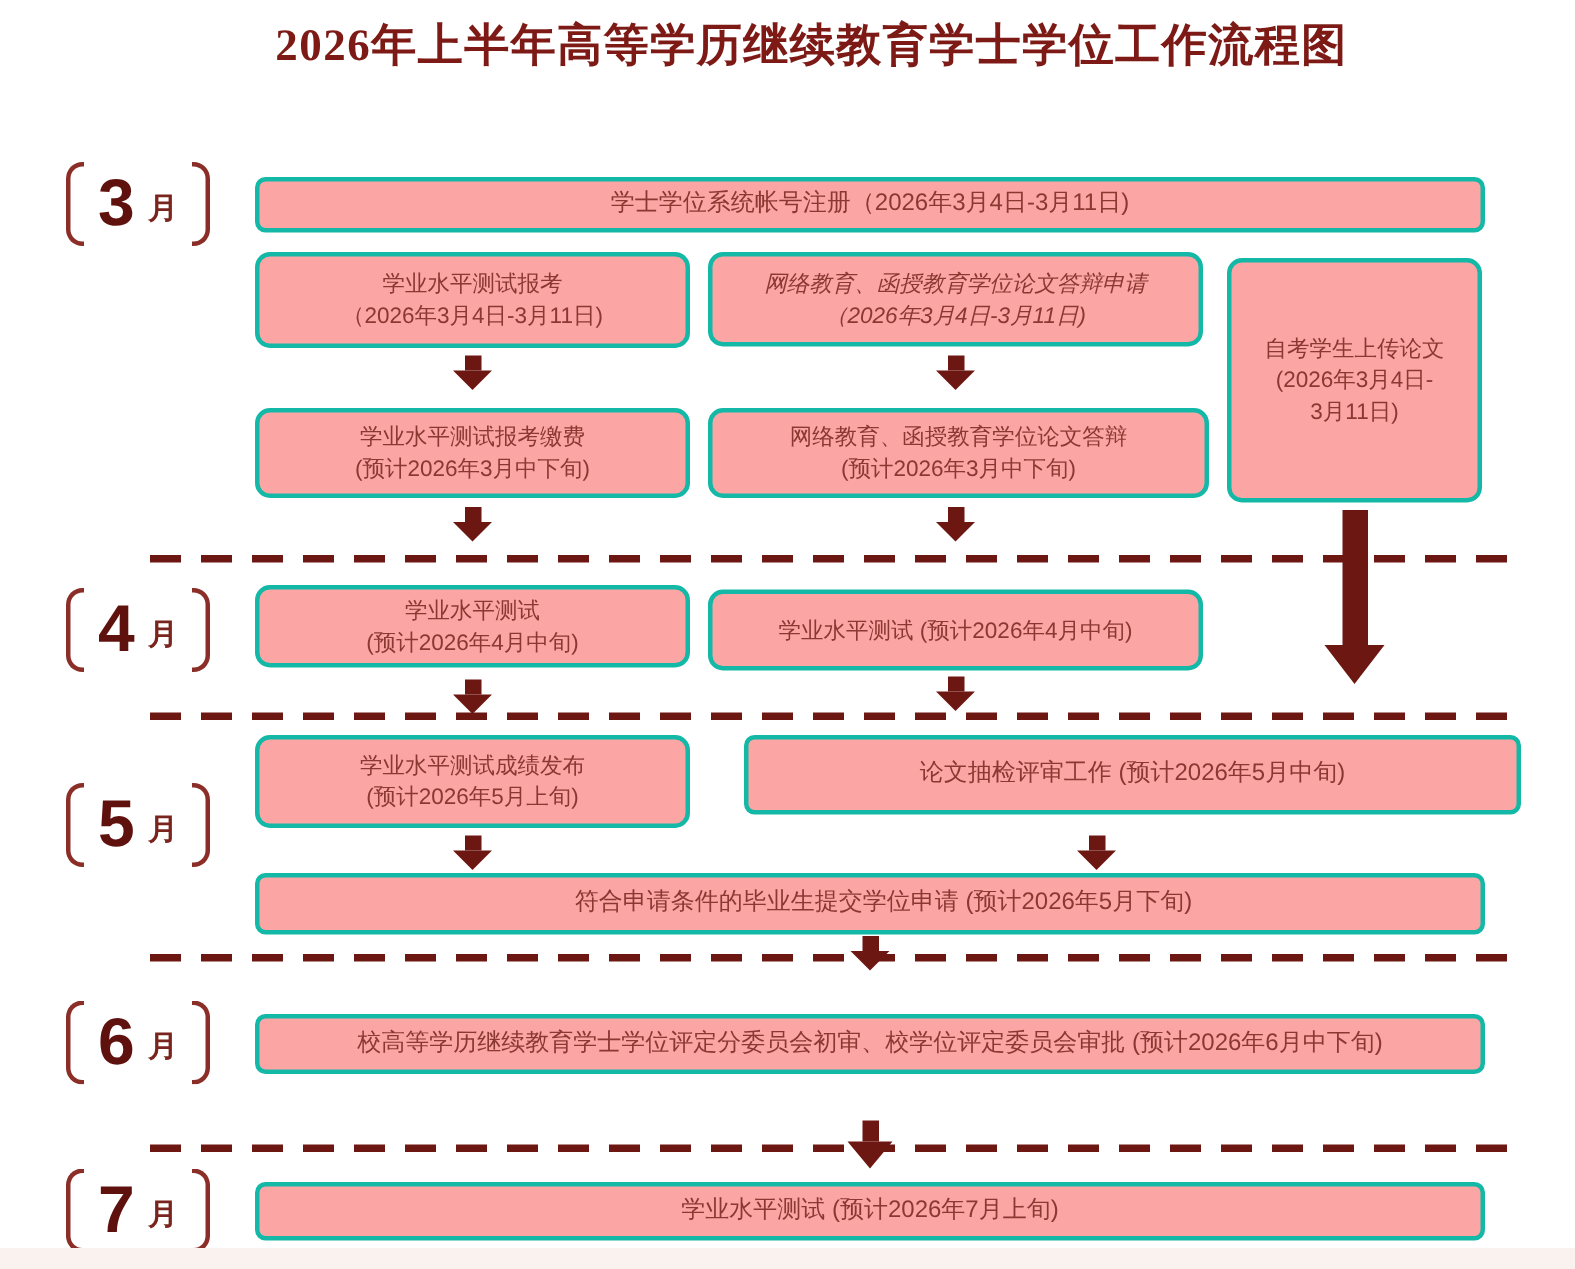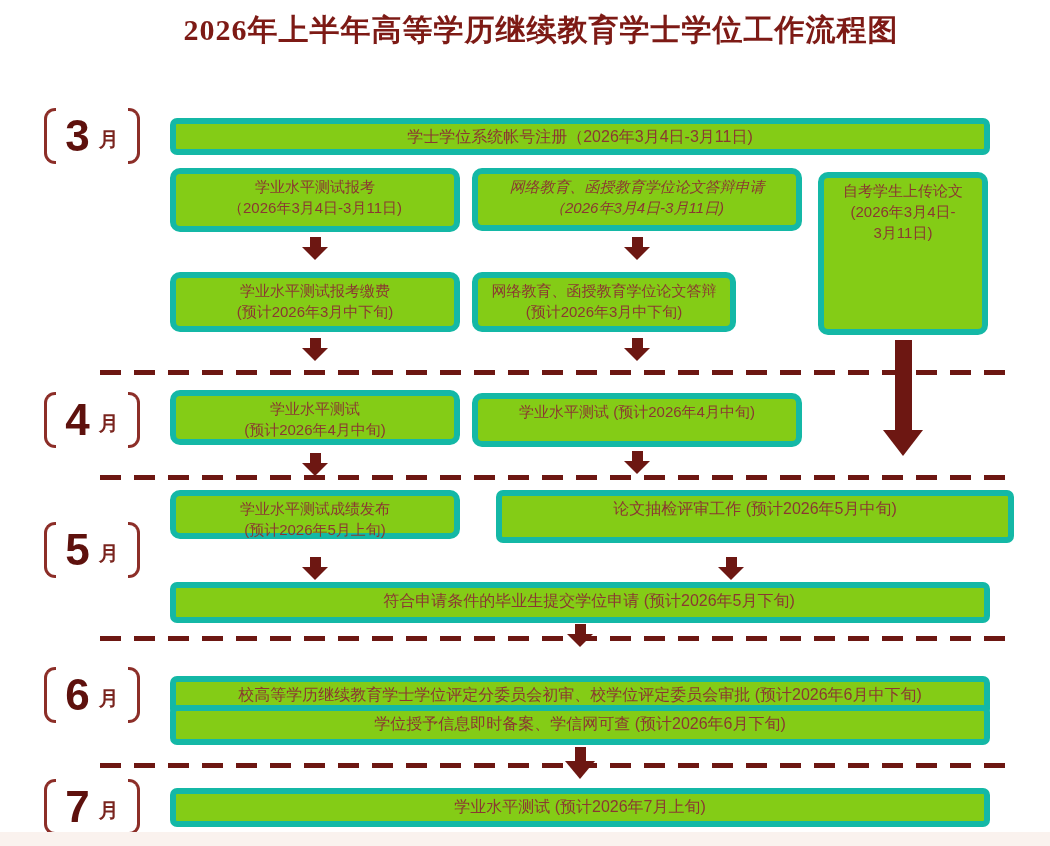--- a/index.html
+++ b/index.html
@@ -14,23 +14,23 @@
   }
   
   .month{position:absolute;left:28px;width:128px;height:58px;display:flex;align-items:center;justify-content:center;gap:9px;}
   .brk{width:12px;height:56px;border:3px solid #8c2e28;box-sizing:border-box;}
   .brk.l{border-right:none;border-top-left-radius:11px;border-bottom-left-radius:11px;}
   .brk.r{border-left:none;border-top-right-radius:11px;border-bottom-right-radius:11px;}
   .month .num{font-size:44px;font-weight:700;color:#5e110d;line-height:1;}
   .month .unit{font-size:20px;font-weight:700;color:#7a241e;line-height:1;margin-top:6px;}
   
   .node{
-    position:absolute;box-sizing:border-box;border:6px solid #14b8a6;border-radius:10px;
-    background:#84cc16;color:#8a3832;display:flex;flex-direction:column;
-    align-items:center;text-align:center;
+    position:absolute;box-sizing:border-box;border:3px solid #14b8a6;border-radius:10px;
+    background:#fca5a5;color:#8a3832;display:flex;flex-direction:column;
+    align-items:center;justify-content:center;text-align:center;
     font-size:15px;line-height:1.4;z-index:3;padding:2px 8px;
   }
   .node.wide{border-radius:7px;font-size:16px;}
   
   .dash{
     position:absolute;left:100px;width:907px;height:5px;z-index:1;
     background:repeating-linear-gradient(90deg,#6d1712 0 21px,transparent 21px 34px);
   }
   
   .arrow{position:absolute;display:flex;flex-direction:column;align-items:center;z-index:2;}
@@ -105,54 +105,51 @@
     <div>自考学生上传论文</div>
     <div>(2026年3月4日-</div>
     <div>3月11日)</div>
   </div>
 
   <div class="node" style="left:170px;top:272px;width:290px;height:60px;">
     <div>学业水平测试报考缴费</div>
     <div>(预计2026年3月中下旬)</div>
   </div>
 
-  <div class="node" style="left:472px;top:272px;width:264px;height:60px;">
+  <div class="node" style="left:472px;top:272px;width:334px;height:60px;">
     <div>网络教育、函授教育学位论文答辩</div>
     <div>(预计2026年3月中下旬)</div>
   </div>
 
   <div class="node" style="left:170px;top:390px;width:290px;height:55px;">
     <div>学业水平测试</div>
     <div>(预计2026年4月中旬)</div>
   </div>
 
   <div class="node" style="left:472px;top:393px;width:330px;height:54px;">
     <div>学业水平测试 (预计2026年4月中旬)</div>
   </div>
 
-  <div class="node" style="left:170px;top:490px;width:290px;height:49px;">
+  <div class="node" style="left:170px;top:490px;width:290px;height:62px;">
     <div>学业水平测试成绩发布</div>
     <div>(预计2026年5月上旬)</div>
   </div>
 
   <div class="node wide" style="left:472px;top:490px;width:518px;height:53px;margin-left:24px;">
     <div>论文抽检评审工作 (预计2026年5月中旬)</div>
   </div>
 
   <div class="node wide" style="left:170px;top:582px;width:820px;height:41px;padding-left:26px;">
     <div>符合申请条件的毕业生提交学位申请 (预计2026年5月下旬)</div>
   </div>
 
   <div class="node wide" style="left:170px;top:648px;width:820px;height:40px;margin-top:28px;">
     <div>校高等学历继续教育学士学位评定分委员会初审、校学位评定委员会审批 (预计2026年6月中下旬)</div>
   </div>
 
-  <div class="node wide" style="left:170px;top:705px;width:820px;height:40px;">
-    <div>学位授予信息即时备案、学信网可查 (预计2026年6月下旬)</div>
-  </div>
 
   <div class="node wide" style="left:170px;top:788px;width:820px;height:39px;">
     <div>学业水平测试 (预计2026年7月上旬)</div>
   </div>
 
   <div class="arrow" style="left:302px;top:237px;">
       <div class="stem"></div>
       <div class="head"></div>
     </div>
   <div class="arrow" style="left:624px;top:237px;">

